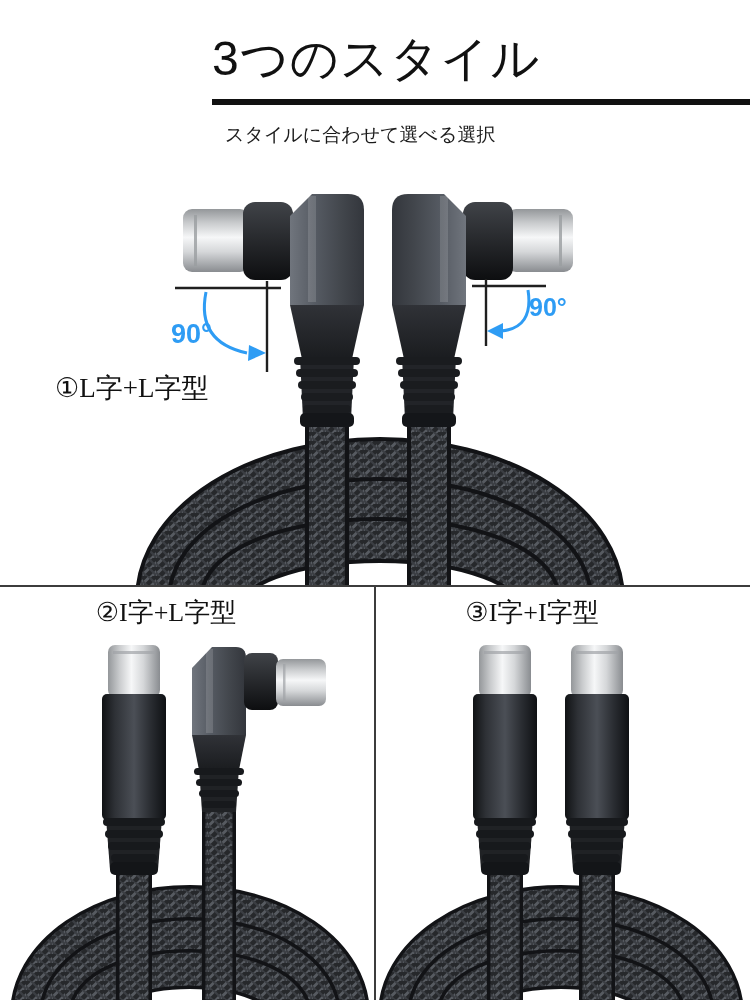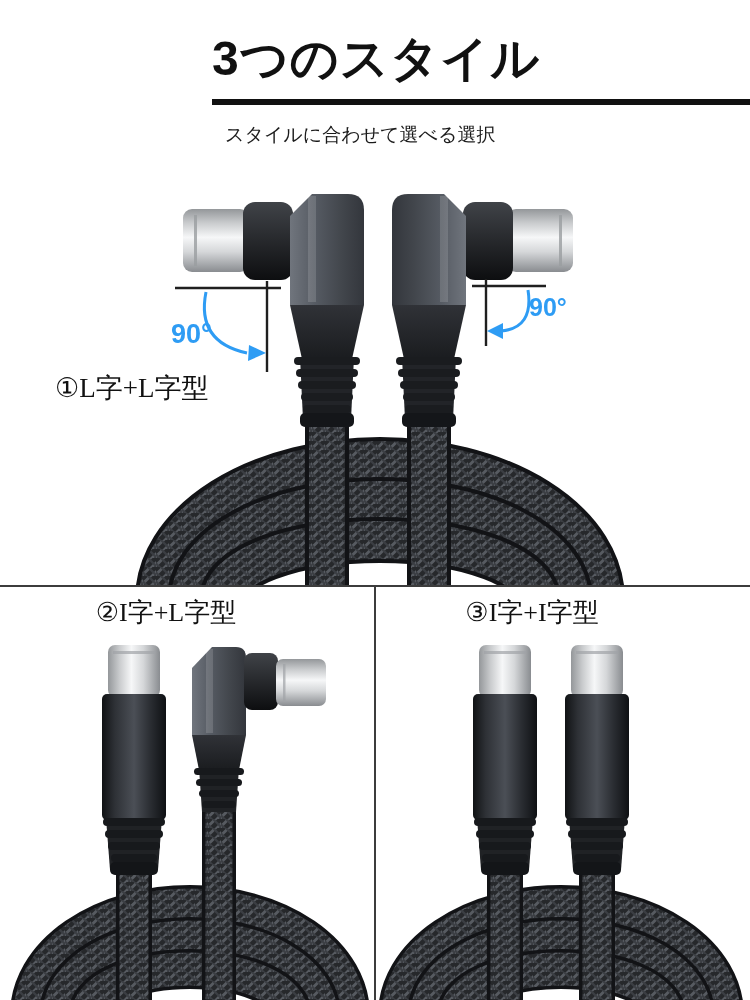--- a/index.html
+++ b/index.html
@@ -2,21 +2,21 @@
 <html><head>
 <meta charset="utf-8">
 <style>
   html,body{margin:0;padding:0;background:#fff;}
   .canvas{position:relative;width:750px;height:1000px;background:#fff;overflow:hidden;
           font-family:"Liberation Sans",sans-serif;}
   .art{position:absolute;left:0;z-index:1;}
   .top-art{top:0;}
   .bottom-art{top:585px;}
   .page-title{position:absolute;left:212px;top:28px;margin:0;font-size:48px;line-height:1.3;
-              font-weight:700;letter-spacing:1px;color:#111;z-index:2;}
+              font-weight:400;letter-spacing:1px;color:#111;z-index:2;}
   .title-rule{position:absolute;left:212px;top:99px;width:538px;height:6px;background:#111;z-index:2;}
   .subtitle{position:absolute;left:213px;top:110px;margin:12px;font-size:19px;color:#1a1a1a;z-index:2;}
   .style-label{position:absolute;color:#111;font-family:"Liberation Serif",serif;z-index:2;}
   .label-1{left:55px;top:370px;font-size:27px;text-align:right;}
   .label-2{left:0;top:595px;width:332px;text-align:center;font-size:26px;}
   .label-3{left:375px;top:595px;width:314px;text-align:center;font-size:26px;}
   .divider-h{position:absolute;left:0;top:585px;width:750px;height:2px;background:#3c3c3c;z-index:3;}
   .divider-v{position:absolute;left:374px;top:585px;width:2px;height:415px;background:#3c3c3c;z-index:3;}
   svg text{font-family:"Liberation Sans",sans-serif;font-weight:600;}
 </style>

